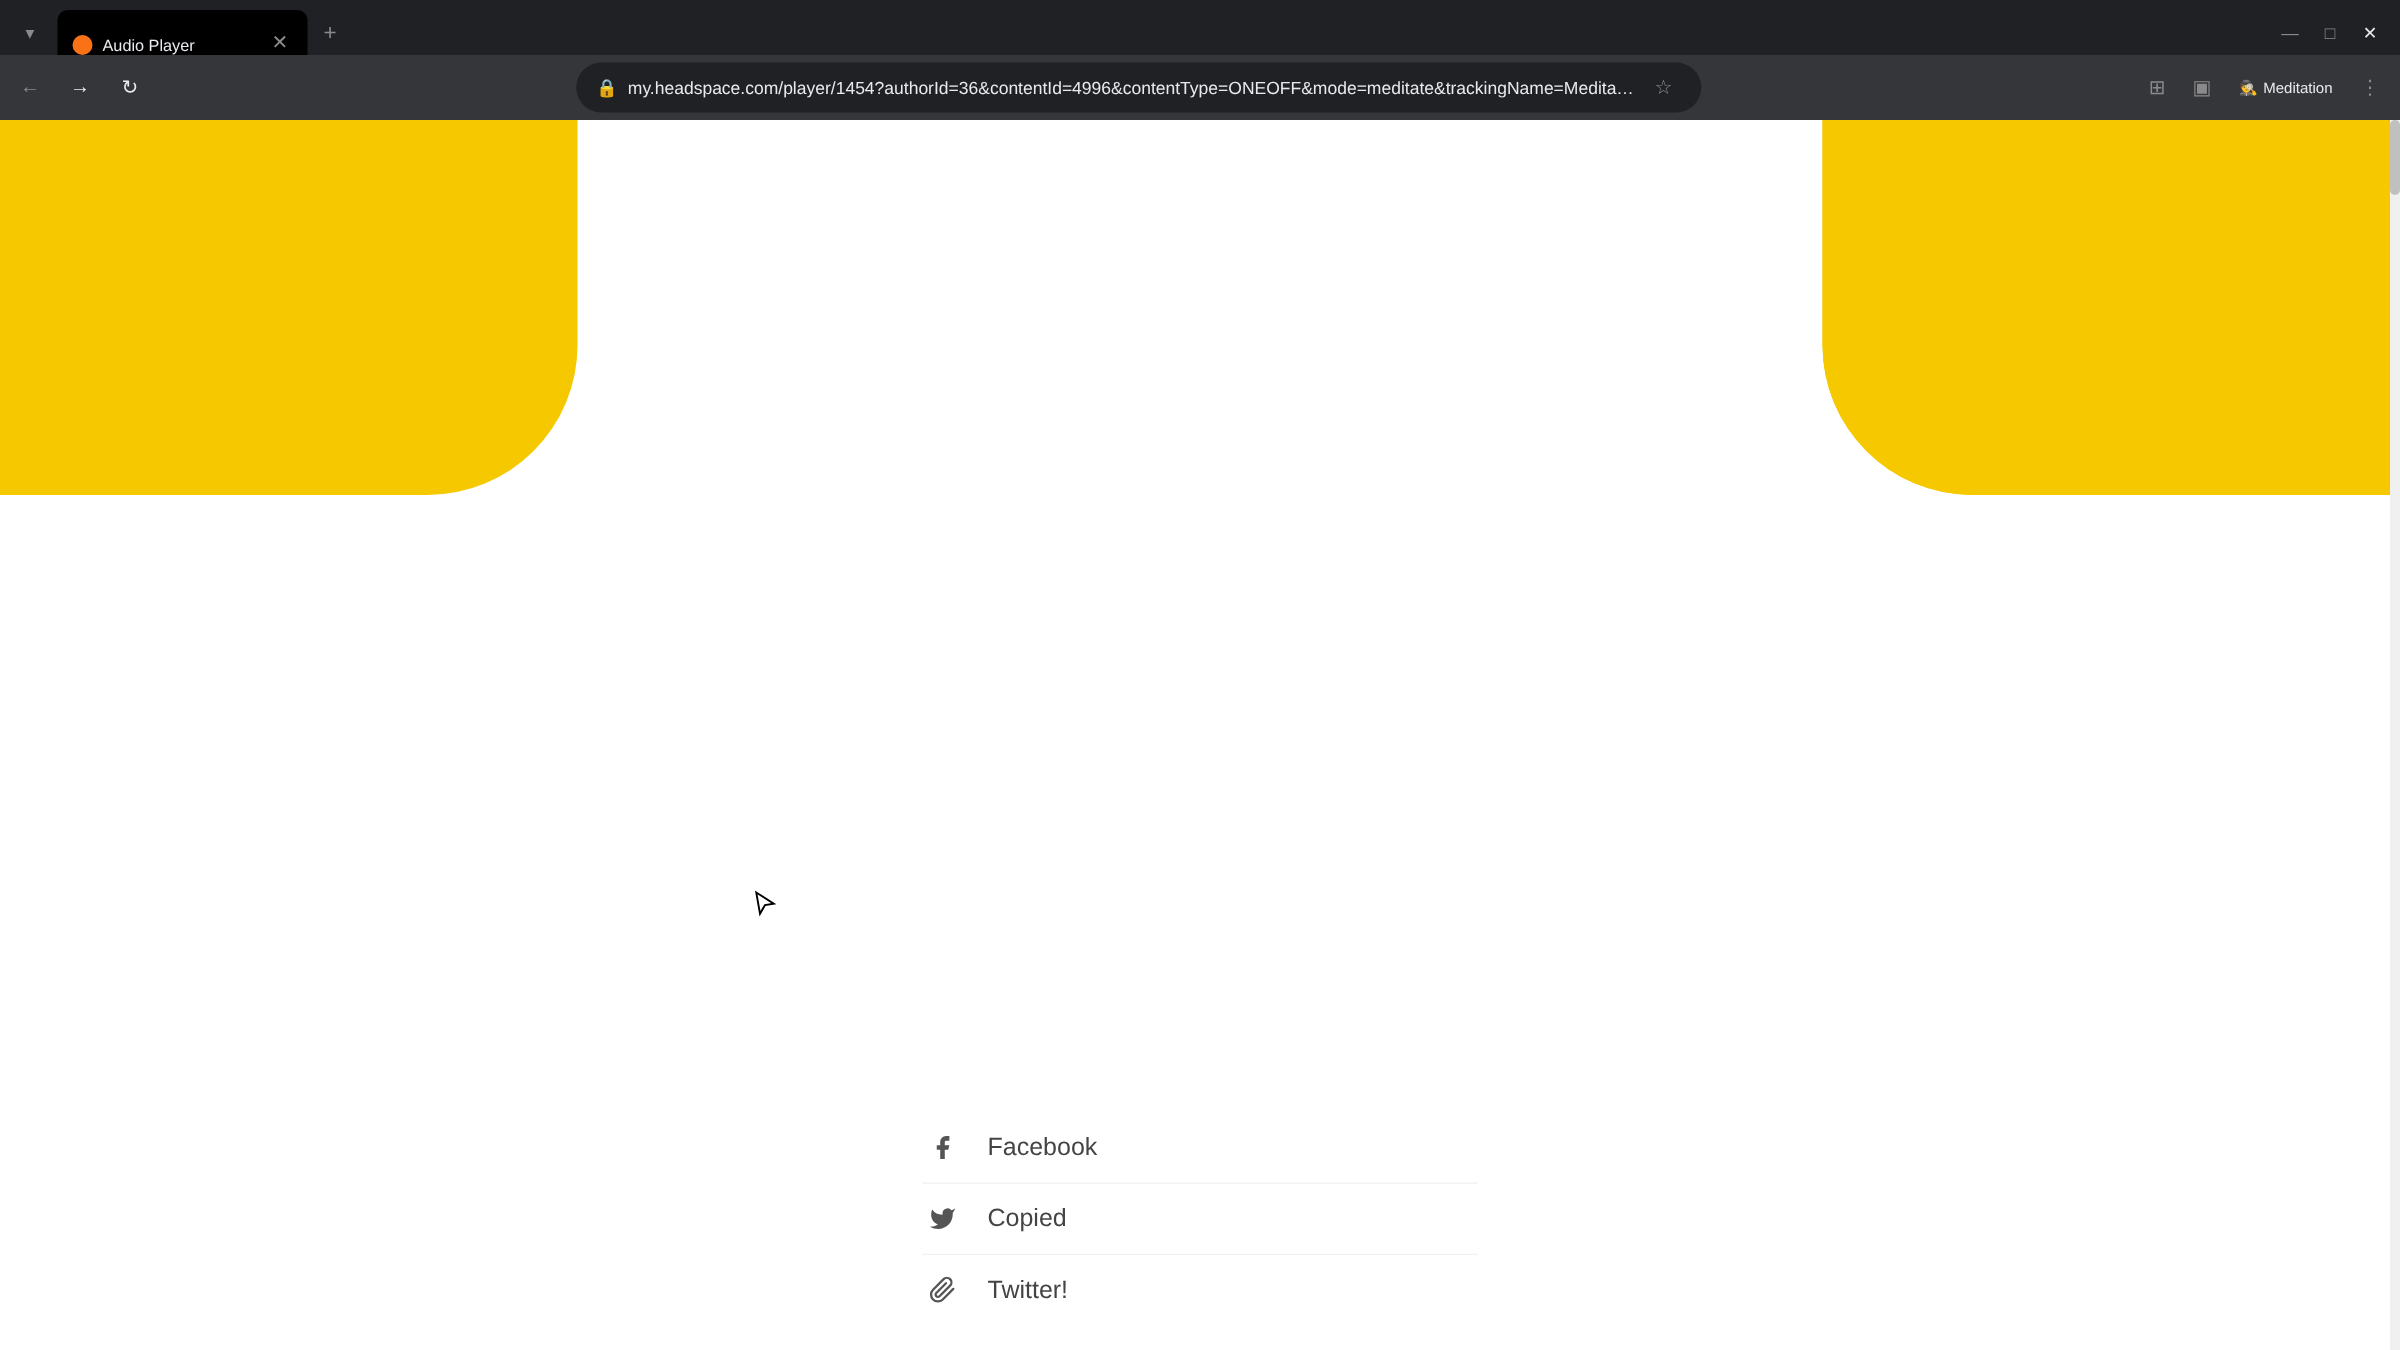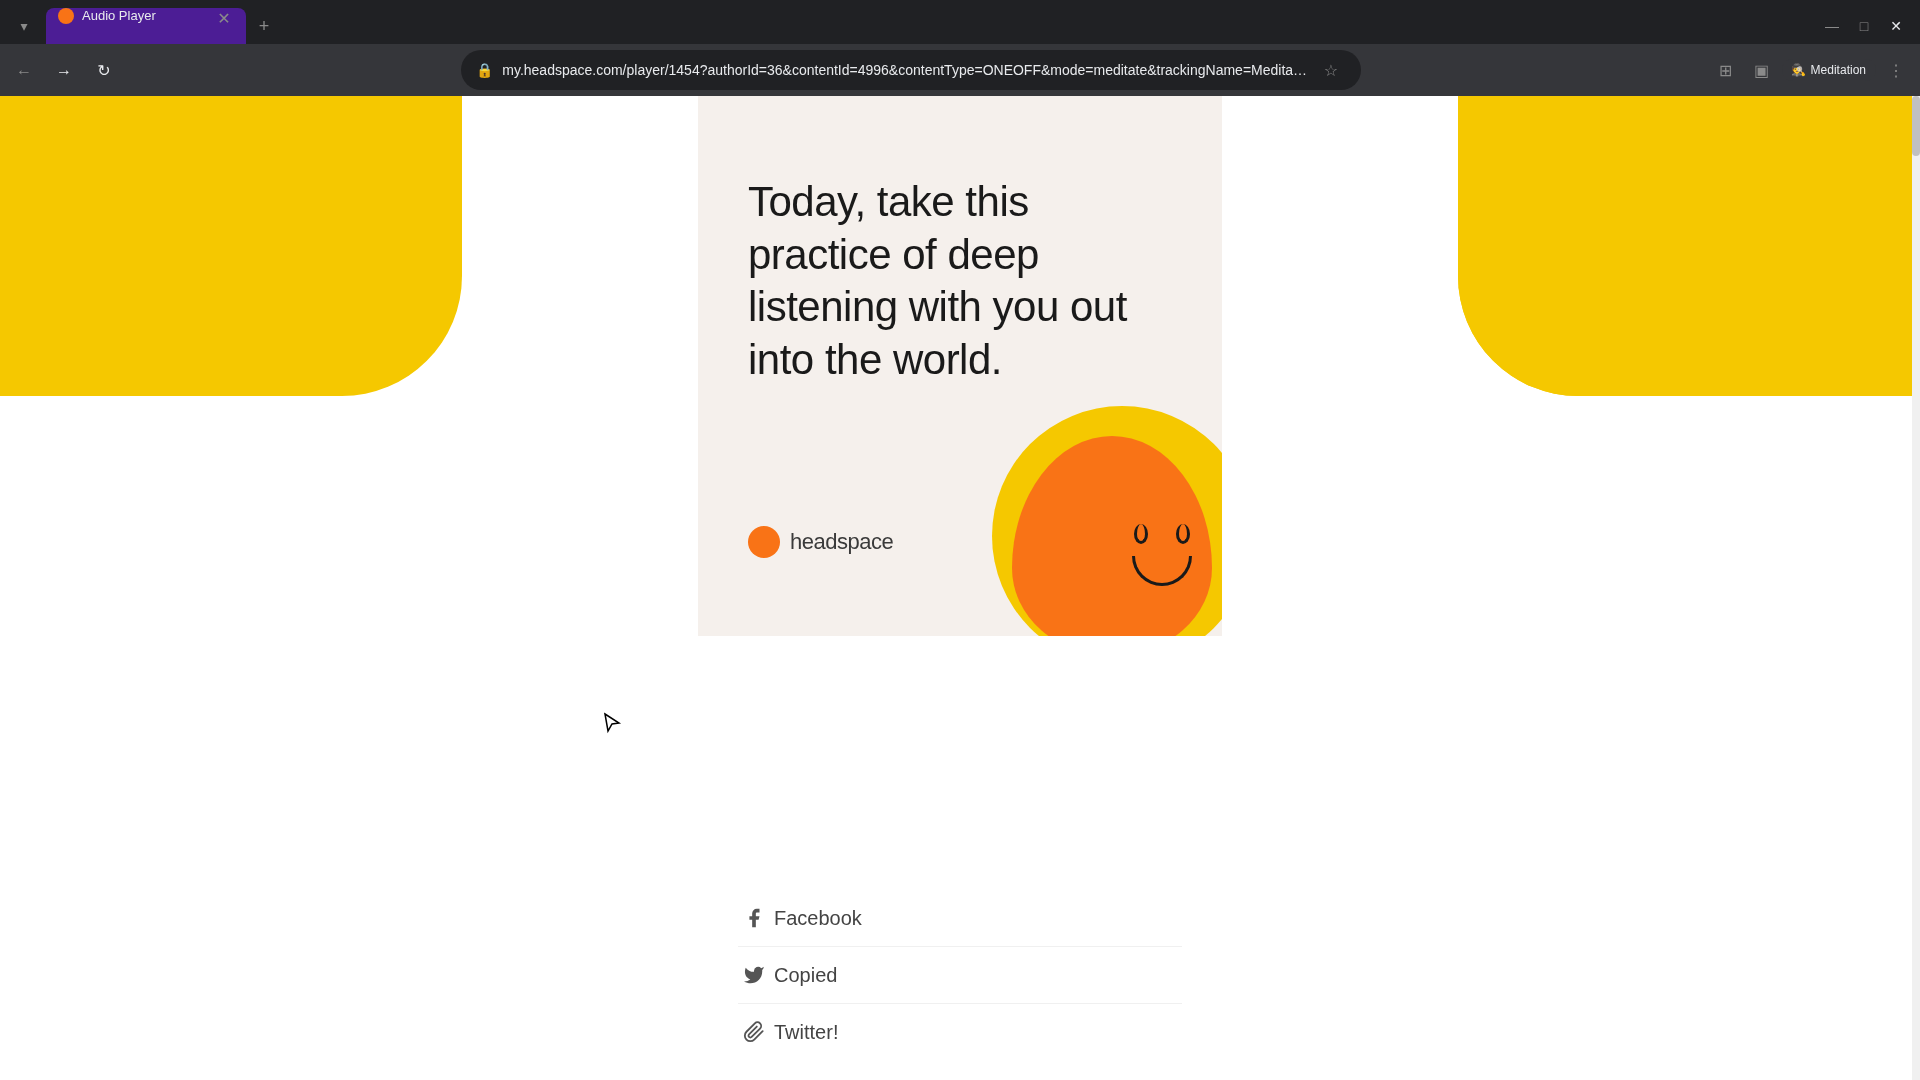--- a/index.html
+++ b/index.html
@@ -27,29 +27,30 @@
     .nav-arrow {
       width: 28px; height: 28px;
       display: flex; align-items: center; justify-content: center;
       color: #8a8a8a;
       font-size: 14px;
       cursor: pointer;
       border-radius: 50%;
     }
     .tab-item {
       display: flex;
-      align-items: flex-start;
-      background: #4c1d95;
+      align-items: flex-end;
+      background: #000000;
       border-radius: 8px 8px 0 0;
       padding: 0 12px;
       height: 36px;
       min-width: 200px;
       max-width: 280px;
       gap: 8px;
       margin-left: 8px;
+      text-decoration: underline;
     }
     .tab-favicon {
       width: 16px; height: 16px;
       background: #f97316;
       border-radius: 50%;
       flex-shrink: 0;
     }
     .tab-title {
       color: #e8eaed;
       font-size: 13px;
@@ -309,21 +310,21 @@
       bottom: 0;
       left: 50%;
       transform: translateX(-50%);
       width: 524px;
       padding: 20px 40px;
       background: #fff;
     }
     .social-item {
       display: flex;
       align-items: center;
-      gap: 4px;
+      gap: 20px;
       padding: 12px 0;
       cursor: pointer;
       border-bottom: 1px solid #f0f0f0;
     }
     .social-item:last-child {
       border-bottom: none;
     }
     .social-icon {
       width: 32px;
       height: 32px;
@@ -454,40 +455,20 @@
 
 <div class="page-content">
 
   <div class="bg-yellow-left"></div>
   <div class="bg-yellow-right">
     <div style="position:absolute;top:0;right:0;width:100%;height:100%;background:#F5C800;border-radius: 0 0 0 120px;"></div>
   </div>
   <div class="bg-white-left"></div>
   <div class="bg-white-right"></div>
 
-  <div class="card">
-    <div class="card-text">Today, take this practice of deep listening with you out into the world.</div>
-
-    <div class="card-illustration">
-      <div class="illus-circle-yellow"></div>
-      <div class="illus-circle-orange"></div>
-      <div class="illus-face">
-        <div class="face-eyes">
-          <div class="face-eye"></div>
-          <div class="face-eye"></div>
-        </div>
-        <div class="face-smile"></div>
-      </div>
-    </div>
-
-    <div class="headspace-logo">
-      <div class="hs-dot"></div>
-      <span class="hs-text">headspace</span>
-    </div>
-  </div>
 
   <div class="social-area">
 
     <div class="social-item">
       <div class="social-icon">
         <svg width="22" height="22" viewBox="0 0 24 24" fill="#555">
           <path d="M18 2h-3a5 5 0 0 0-5 5v3H7v4h3v8h4v-8h3l1-4h-4V7a1 1 0 0 1 1-1h3z"></path>
         </svg>
       </div>
       <span class="social-label">Facebook</span>

